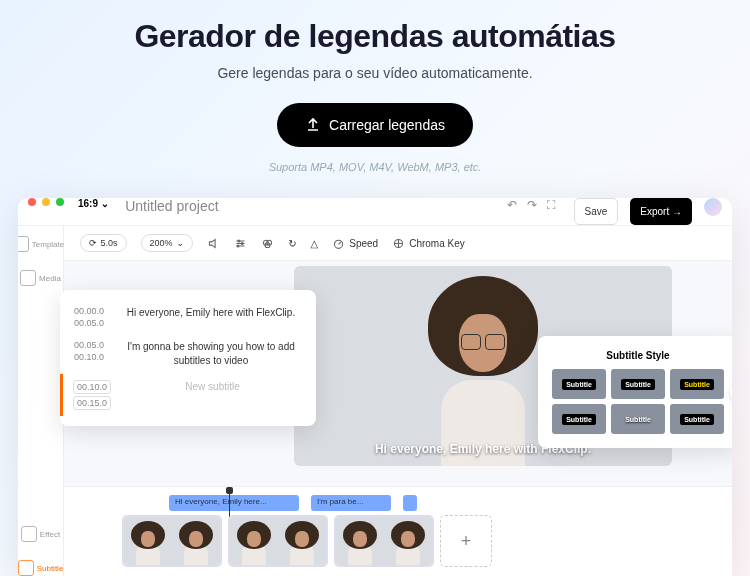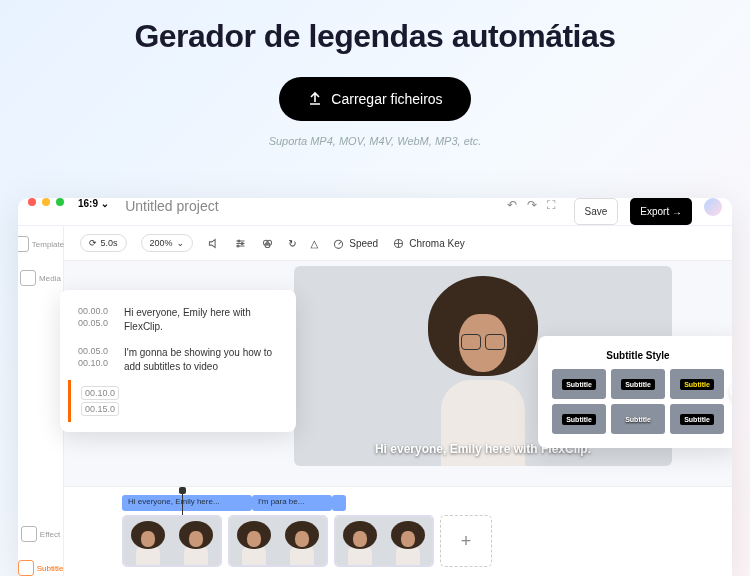--- a/index.html
+++ b/index.html
@@ -32,59 +32,60 @@
     .tl-item { display: flex; align-items: center; gap: 4px; cursor: pointer; }
     .preview { position: absolute; top: 40px; left: 230px; right: 60px; height: 200px; border-radius: 6px; overflow: hidden; background: #d9dce0; }
     .person { position: absolute; left: 50%; top: 10px; transform: translateX(-50%); width: 140px; height: 180px; }
     .hair { position: absolute; top: 0; left: 15px; width: 110px; height: 100px; background: #3a2a1e; border-radius: 50% 50% 45% 45%; }
     .face { position: absolute; top: 38px; left: 46px; width: 48px; height: 58px; background: #c89878; border-radius: 42% 42% 48% 48%; }
     .glasses { position: absolute; top: 58px; left: 48px; width: 44px; height: 14px; }
     .glasses::before, .glasses::after { content:''; position:absolute; width:18px; height:14px; border:1.5px solid #333; border-radius:4px; top:0; }
     .glasses::before { left:0; } .glasses::after { right:0; }
     .torso { position: absolute; top: 104px; left: 28px; width: 84px; height: 90px; background: #efe9e5; border-radius: 30px 30px 0 0; }
     .caption { position: absolute; bottom: 10px; left: 0; right: 0; text-align: center; color: #fff; font-size: 12px; font-weight: 600; text-shadow: 0 1px 3px rgba(0,0,0,0.6); }
-    .subedit { position: absolute; top: 64px; left: -4px; width: 236px; background: #fff; border-radius: 8px; box-shadow: 0 6px 24px rgba(0,0,0,0.12); padding: 10px 8px; }
+    .subedit { position: absolute; top: 64px; left: -4px; width: 256px; background: #fff; border-radius: 8px; box-shadow: 0 6px 24px rgba(0,0,0,0.12); padding: 10px 0; text-align: center; }
     .sub-row { display: flex; gap: 8px; padding: 6px 10px; font-size: 10px; }
     .sub-times { display: flex; flex-direction: column; color: #888; font-size: 9px; gap: 2px; min-width: 38px; }
     .sub-text { flex: 1; color: #333; line-height: 1.4; }
     .sub-row.active { border-left: 3px solid #ff6a00; }
     .sub-row.active .sub-times span { border: 1px solid #ddd; border-radius: 3px; padding: 1px 3px; }
     .sub-placeholder { color: #bbb; }
     .styles-panel { position: absolute; top: 110px; right: -6px; width: 200px; background: #fff; border-radius: 8px; box-shadow: 0 6px 24px rgba(0,0,0,0.12); padding: 14px; }
     .styles-title { font-size: 10px; font-weight: 700; text-align: center; margin-bottom: 8px; }
     .styles-grid { display: grid; grid-template-columns: repeat(3,1fr); gap: 5px; }
     .style-cell { background: #8a919e; height: 30px; border-radius: 3px; display: flex; align-items: center; justify-content: center; font-size: 7px; font-weight: 700; cursor: pointer; }
     .style-cell .inner { background: #000; color: #fff; padding: 2px 4px; border-radius: 2px; }
     .style-cell.yellow .inner { color: #ffe100; }
     .style-cell.plain .inner { background: transparent; color: #fff; text-shadow: 0 1px 2px #000; }
     .chev { position: absolute; right: -10px; top: 50%; transform: translateY(-50%); width: 18px; height: 18px; background: #fff; border-radius: 50%; box-shadow: 0 2px 6px rgba(0,0,0,0.15); display:flex;align-items:center;justify-content:center;font-size:10px;color:#666;cursor:pointer; }
     .timeline { position: absolute; bottom: 0; left: 0; right: 0; height: 90px; background: #fff; border-top: 1px solid #eee; padding: 8px 58px; }
-    .track-sub { display: flex; gap: 0; height: 16px; margin-bottom: 4px; position: relative; }
+    .track-sub { display: flex; gap: 12px; height: 16px; margin-bottom: 4px; position: relative; margin-left: 47px; }
     .clip-sub { background: #7aa8ff; border-radius: 3px; font-size: 8px; color: #234; padding: 2px 6px; white-space: nowrap; overflow: hidden; }
     .track-vid { display: flex; gap: 6px; height: 52px; position: relative; }
     .clip-vid { width: 100px; border: 2px solid #dde; border-radius: 5px; overflow: hidden; display: flex; }
     .clip-vid .thumb { flex:1; background: #d9dce0; position: relative; }
     .clip-vid .thumb .mh { position:absolute; top:4px; left:50%; transform:translateX(-50%); width:34px; height:28px; background:#3a2a1e; border-radius:50%; }
     .clip-vid .thumb .mf { position:absolute; top:14px; left:50%; transform:translateX(-50%); width:14px; height:16px; background:#c89878; border-radius:45%; }
     .clip-vid .thumb .mt { position:absolute; top:28px; left:50%; transform:translateX(-50%); width:24px; height:24px; background:#efe9e5; border-radius:8px 8px 0 0; }
     .add-clip { width: 52px; height: 52px; border: 1px dashed #ccc; border-radius: 5px; display: flex; align-items: center; justify-content: center; font-size: 18px; color: #888; cursor: pointer; }
     .playhead { position: absolute; top: -4px; left: 60px; width: 1px; height: 74px; background: #333; }
     .playhead::before { content:''; position:absolute; top:-4px; left:-3px; width:7px; height:7px; background:#333; border-radius:2px; }
     .side-spacer { flex: 1; }
   </style>
 </head>
 <body>
 
 <div class="hero">
   <h1>Gerador de legendas automátias</h1>
+  <p>Gere legendas para o seu vídeo automaticamente.</p>
   <button class="upload-btn">
     <svg width="16" height="16" viewBox="0 0 16 16" fill="none" stroke="#fff" stroke-width="1.6">
         <path d="M8 11V2M4 6l4-4 4 4M3 13h10"></path>
       </svg>
-    <span>Carregar ficheiros</span>
+    <span>Carregar legendas</span>
   </button>
   <div class="support">Suporta MP4, MOV, M4V, WebM, MP3, etc.</div>
 </div>
 
 <div class="app">
   <div class="titlebar">
     <div class="dot red"></div>
     <div class="dot yellow"></div>
     <div class="dot green"></div>
     <span class="ratio"><span>16:9</span> ⌄</span>
@@ -185,20 +186,21 @@
               <span>00.05.0</span>
               <span>00.10.0</span>
             </div>
           <div class="sub-text">I'm gonna be showing you how to add subtitles to video</div>
         </div>
         <div class="sub-row active">
           <div class="sub-times">
               <span>00.10.0</span>
               <span>00.15.0</span>
             </div>
+          <div class="sub-text sub-placeholder">New subtitle</div>
         </div>
       </div>
 
       <div class="styles-panel">
         <div class="styles-title">Subtitle Style</div>
         <div class="styles-grid">
           <div class="style-cell">
               <span class="inner">Subtitle</span>
             </div>
           <div class="style-cell">

